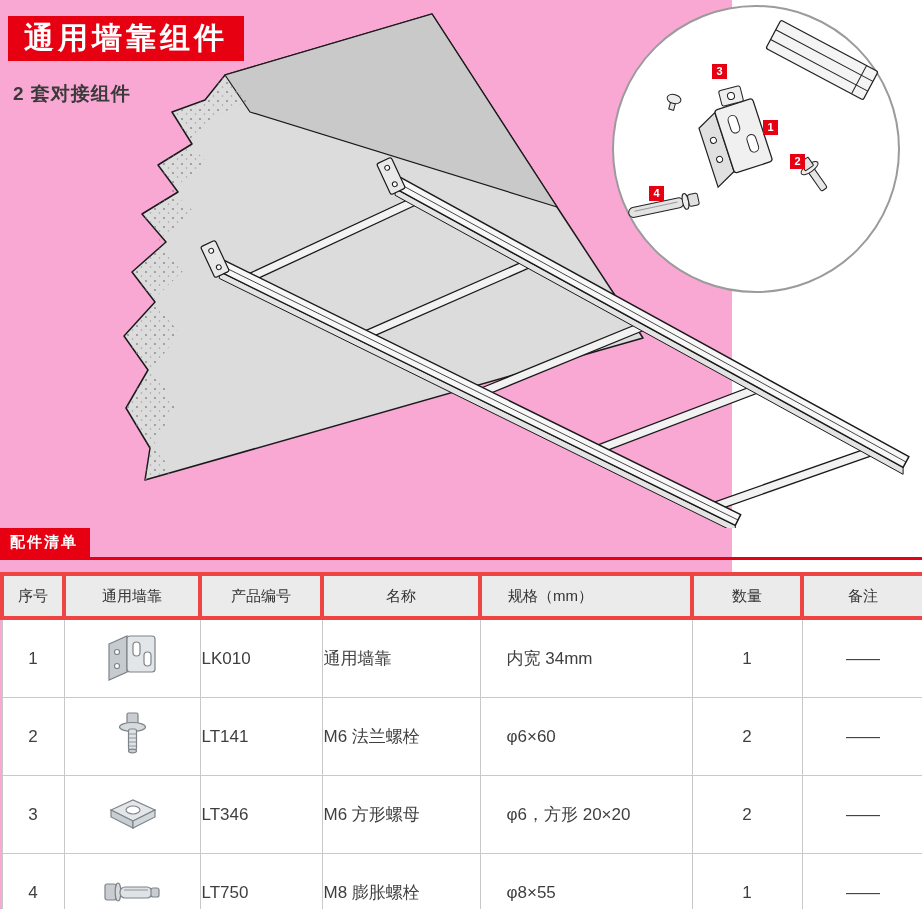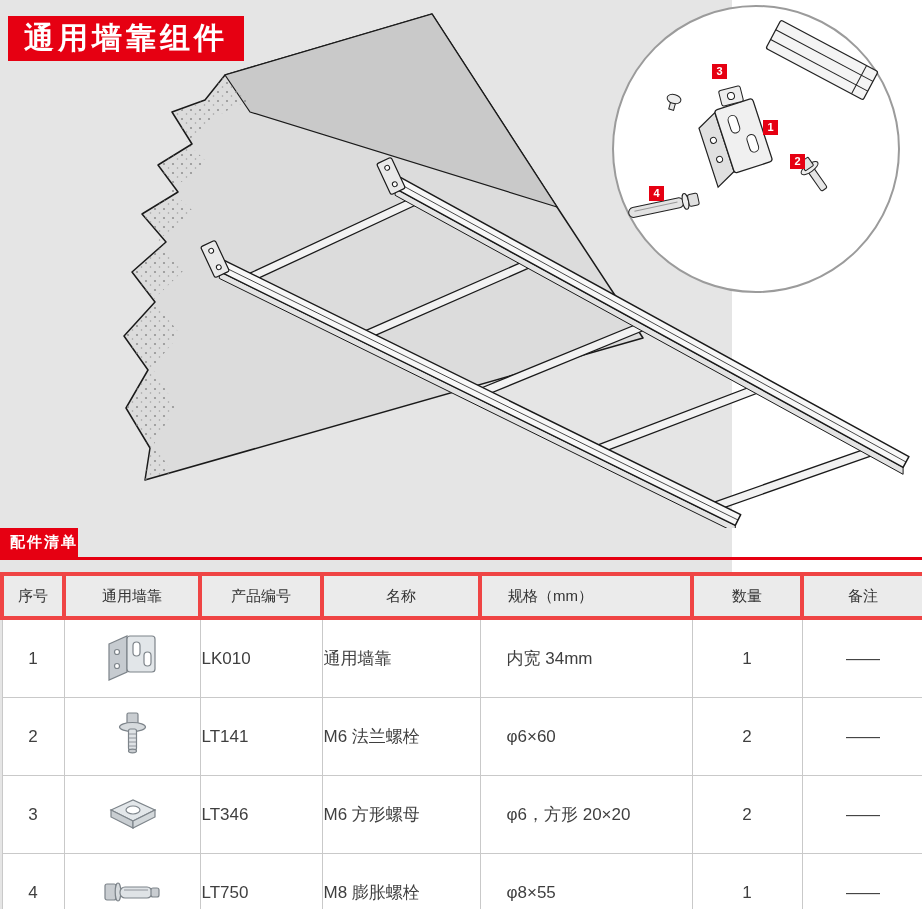--- a/index.html
+++ b/index.html
@@ -1,35 +1,35 @@
 <!DOCTYPE html>
 <html><head>
 <meta charset="utf-8">
 <style>
   html,body{margin:0;padding:0;background:#fff;}
   body{width:922px;height:909px;font-family:"Liberation Sans","DejaVu Sans",sans-serif;overflow:hidden;}
-  .page{position:relative;width:732px;height:909px;background:#e5e5e5;}
+  .page{position:relative;width:732px;height:909px;background:#f9a8d4;}
 
   
   .illustration{position:relative;width:922px;height:528px;overflow:hidden;}
   .illustration svg{position:absolute;left:0;top:0;}
 
   .title-banner{position:absolute;left:8px;top:16px;background:#e60012;color:#fff;
     font-size:30px;font-weight:bold;letter-spacing:4px;padding:5px 16px;line-height:1.15;}
   .subtitle{position:absolute;left:13px;top:80px;font-size:19px;font-weight:bold;
     color:#3a3a3a;line-height:1.45;letter-spacing:1px;}
   .watermark{position:absolute;left:432px;top:354px;font-size:28px;font-weight:bold;
     color:rgba(105,105,105,0.5);letter-spacing:10px;pointer-events:none;}
   .marker{position:absolute;width:15px;height:15px;background:#e60012;color:#fff;
     font-size:11px;font-weight:bold;display:flex;align-items:center;justify-content:center;line-height:1;}
 
   
   .parts-section{position:absolute;left:0;top:528px;width:922px;}
   .section-tag{display:inline-block;background:#e60012;color:#fff;font-size:15px;
-    font-weight:bold;letter-spacing:2px;padding:5px 0 5px 10px;}
+    font-weight:bold;letter-spacing:2px;padding:5px 12px 5px 10px;}
   .red-line{height:3px;background:#e60012;}
   table{width:100%;border-collapse:collapse;margin-top:12px;table-layout:fixed;}
   th{background:#ebebeb;border:4px solid #ef4444;height:38px;font-size:15px;
     font-weight:normal;color:#333;text-align:center;}
   td{border:1px solid #c9c9c9;height:75px;font-size:17px;color:#3f3f3f;text-align:center;
     background:#fff;}
   th.left,td.left{text-align:left;}
   td.pad-code,th.pad-code{}
   td.pad-name,th.pad-name{}
   td.pad-spec,th.pad-spec{padding-left:26px;}
@@ -128,20 +128,21 @@
           <rect x="-36" y="-5" width="56" height="10" rx="5" fill="#e3e3e3" stroke="#222" stroke-width="1"></rect>
           <line x1="-30" y1="-1" x2="14" y2="-1" stroke="#999" stroke-width="1"></line>
           <ellipse cx="22" cy="0" rx="3" ry="8" fill="#ededed" stroke="#222" stroke-width="1"></ellipse>
           <rect x="25" y="-6" width="10" height="12" rx="2" fill="#e0e0e0" stroke="#222" stroke-width="1"></rect>
         </g>
       </g>
     </svg>
 
     <div class="title-banner">通用墙靠组件</div>
     <div class="subtitle">
+      <div>2 套对接组件</div>
     </div>
 
     <div class="marker" style="left:763px;top:120px;">1</div>
     <div class="marker" style="left:790px;top:154px;">2</div>
     <div class="marker" style="left:712px;top:64px;">3</div>
     <div class="marker" style="left:649px;top:186px;">4</div>
   </div>
 
   <div class="parts-section">
     <div class="section-tag">配件清单</div>

